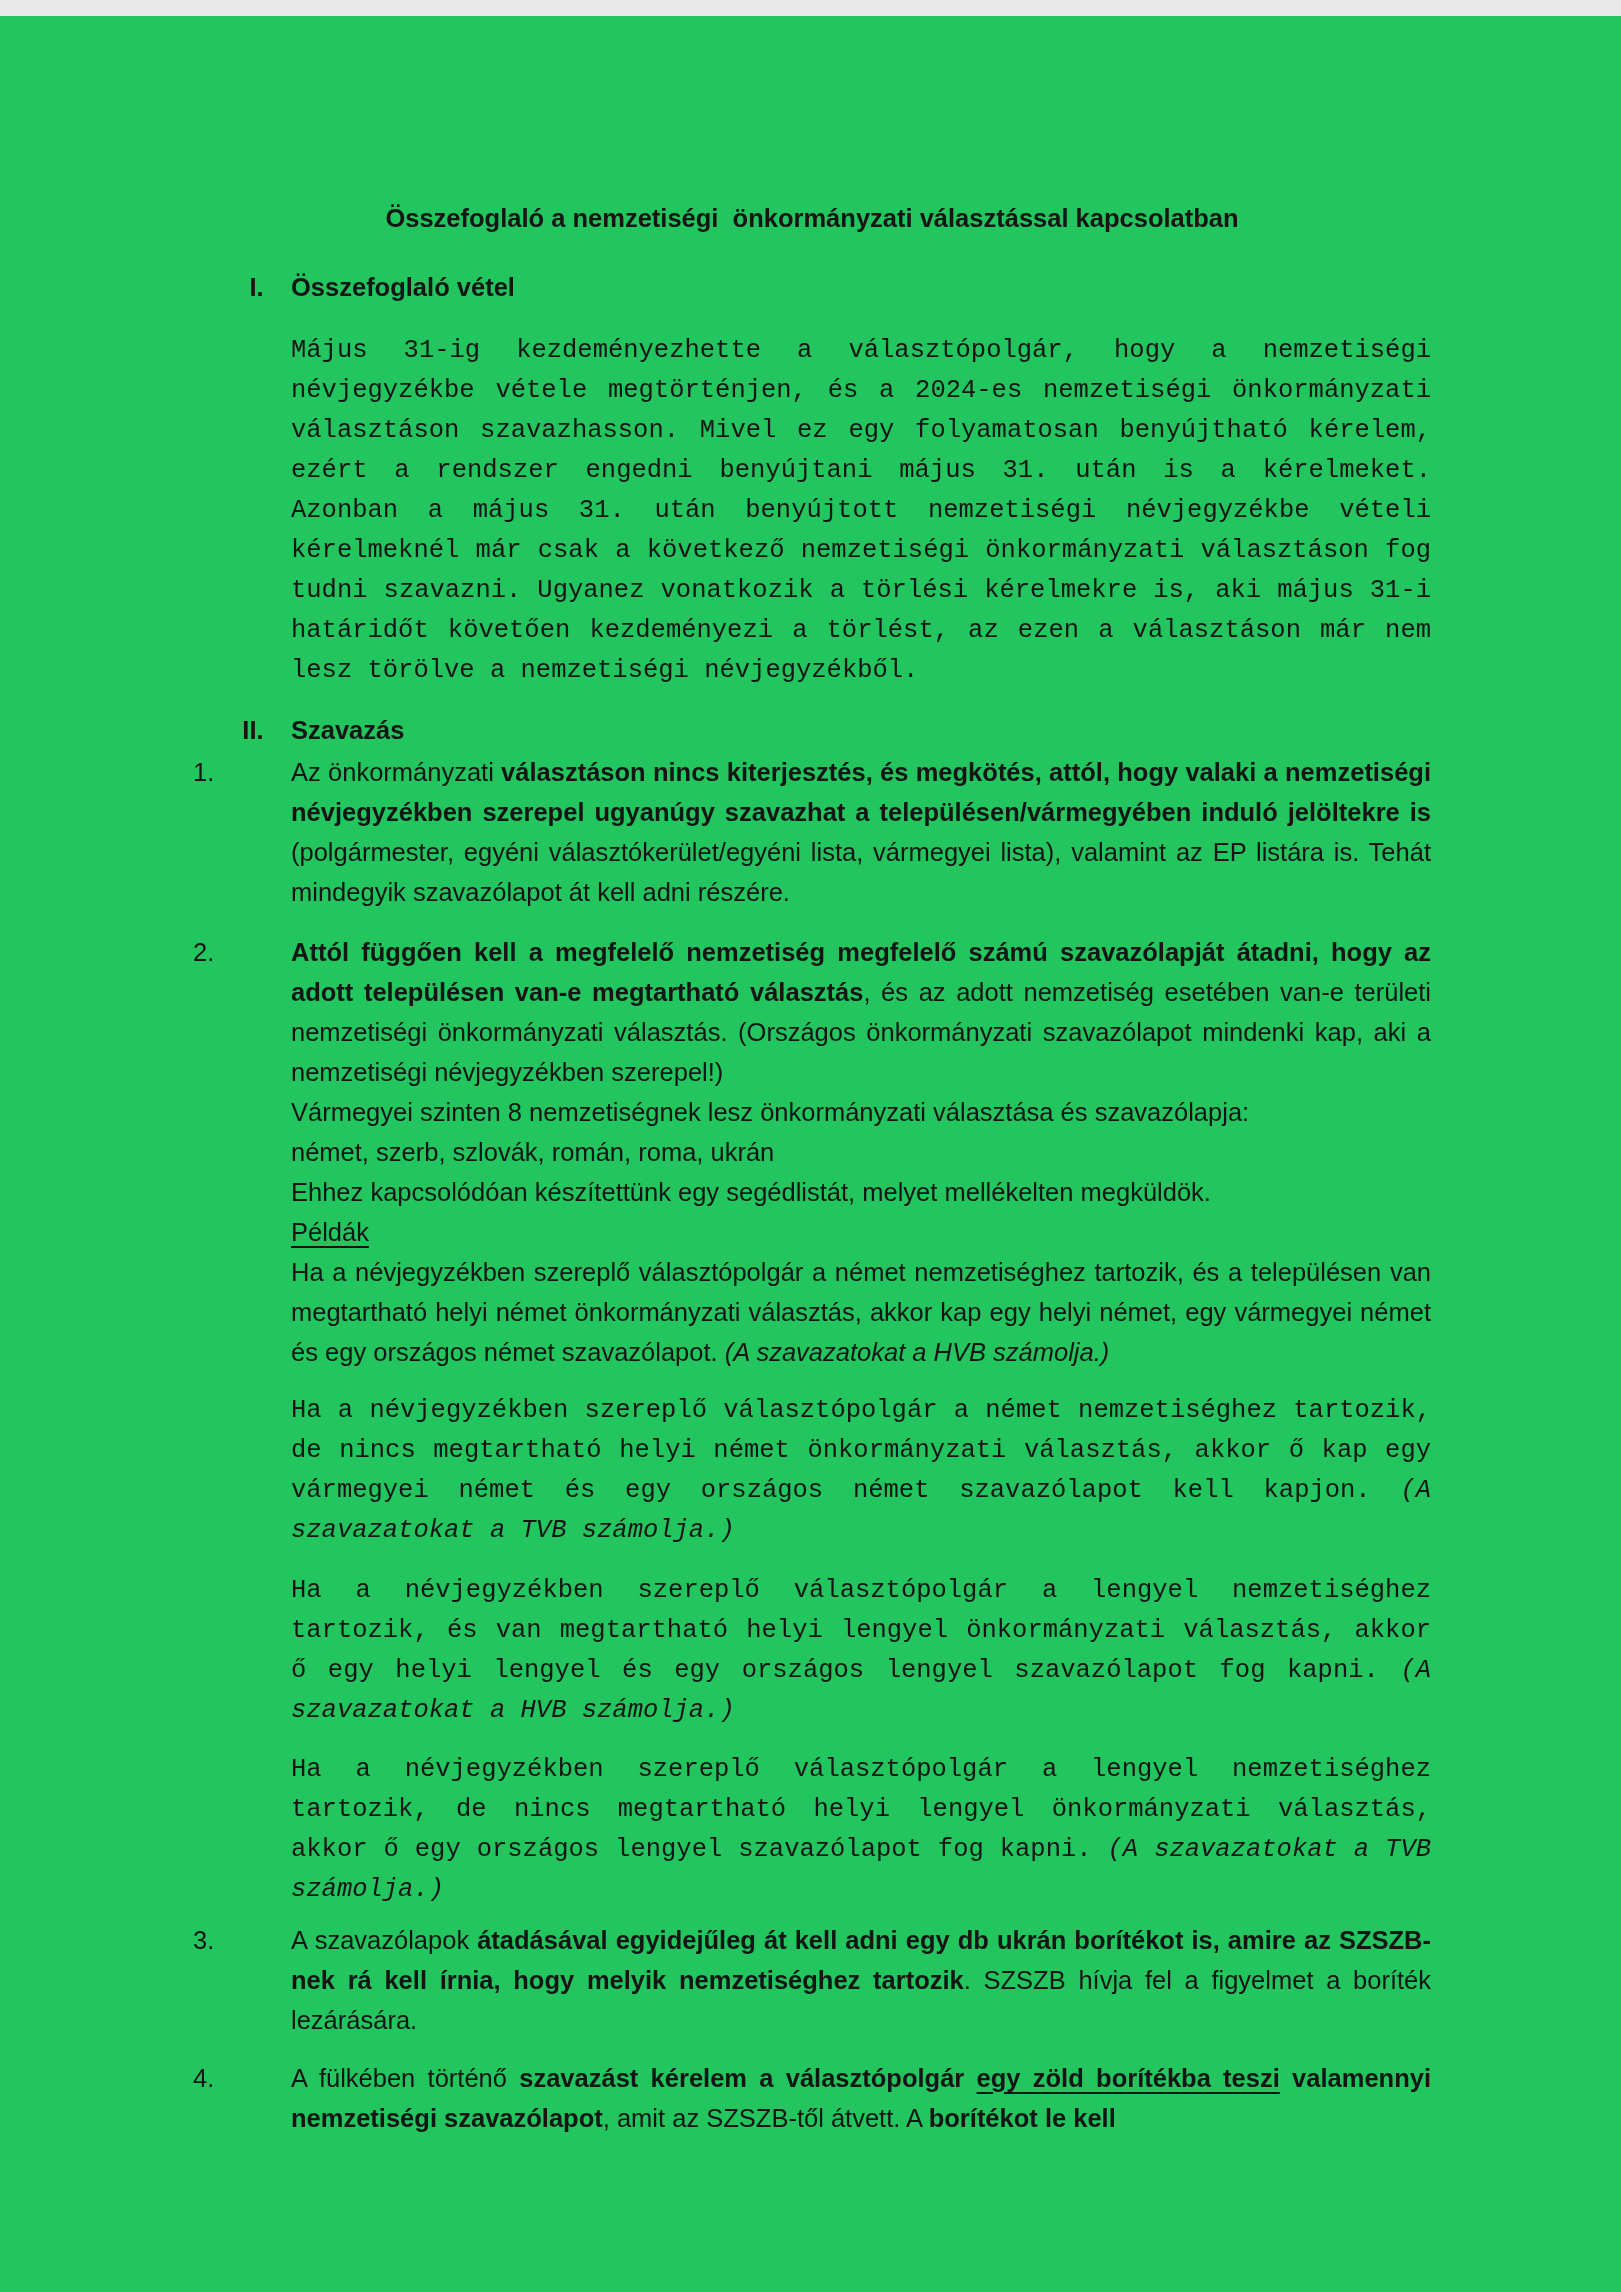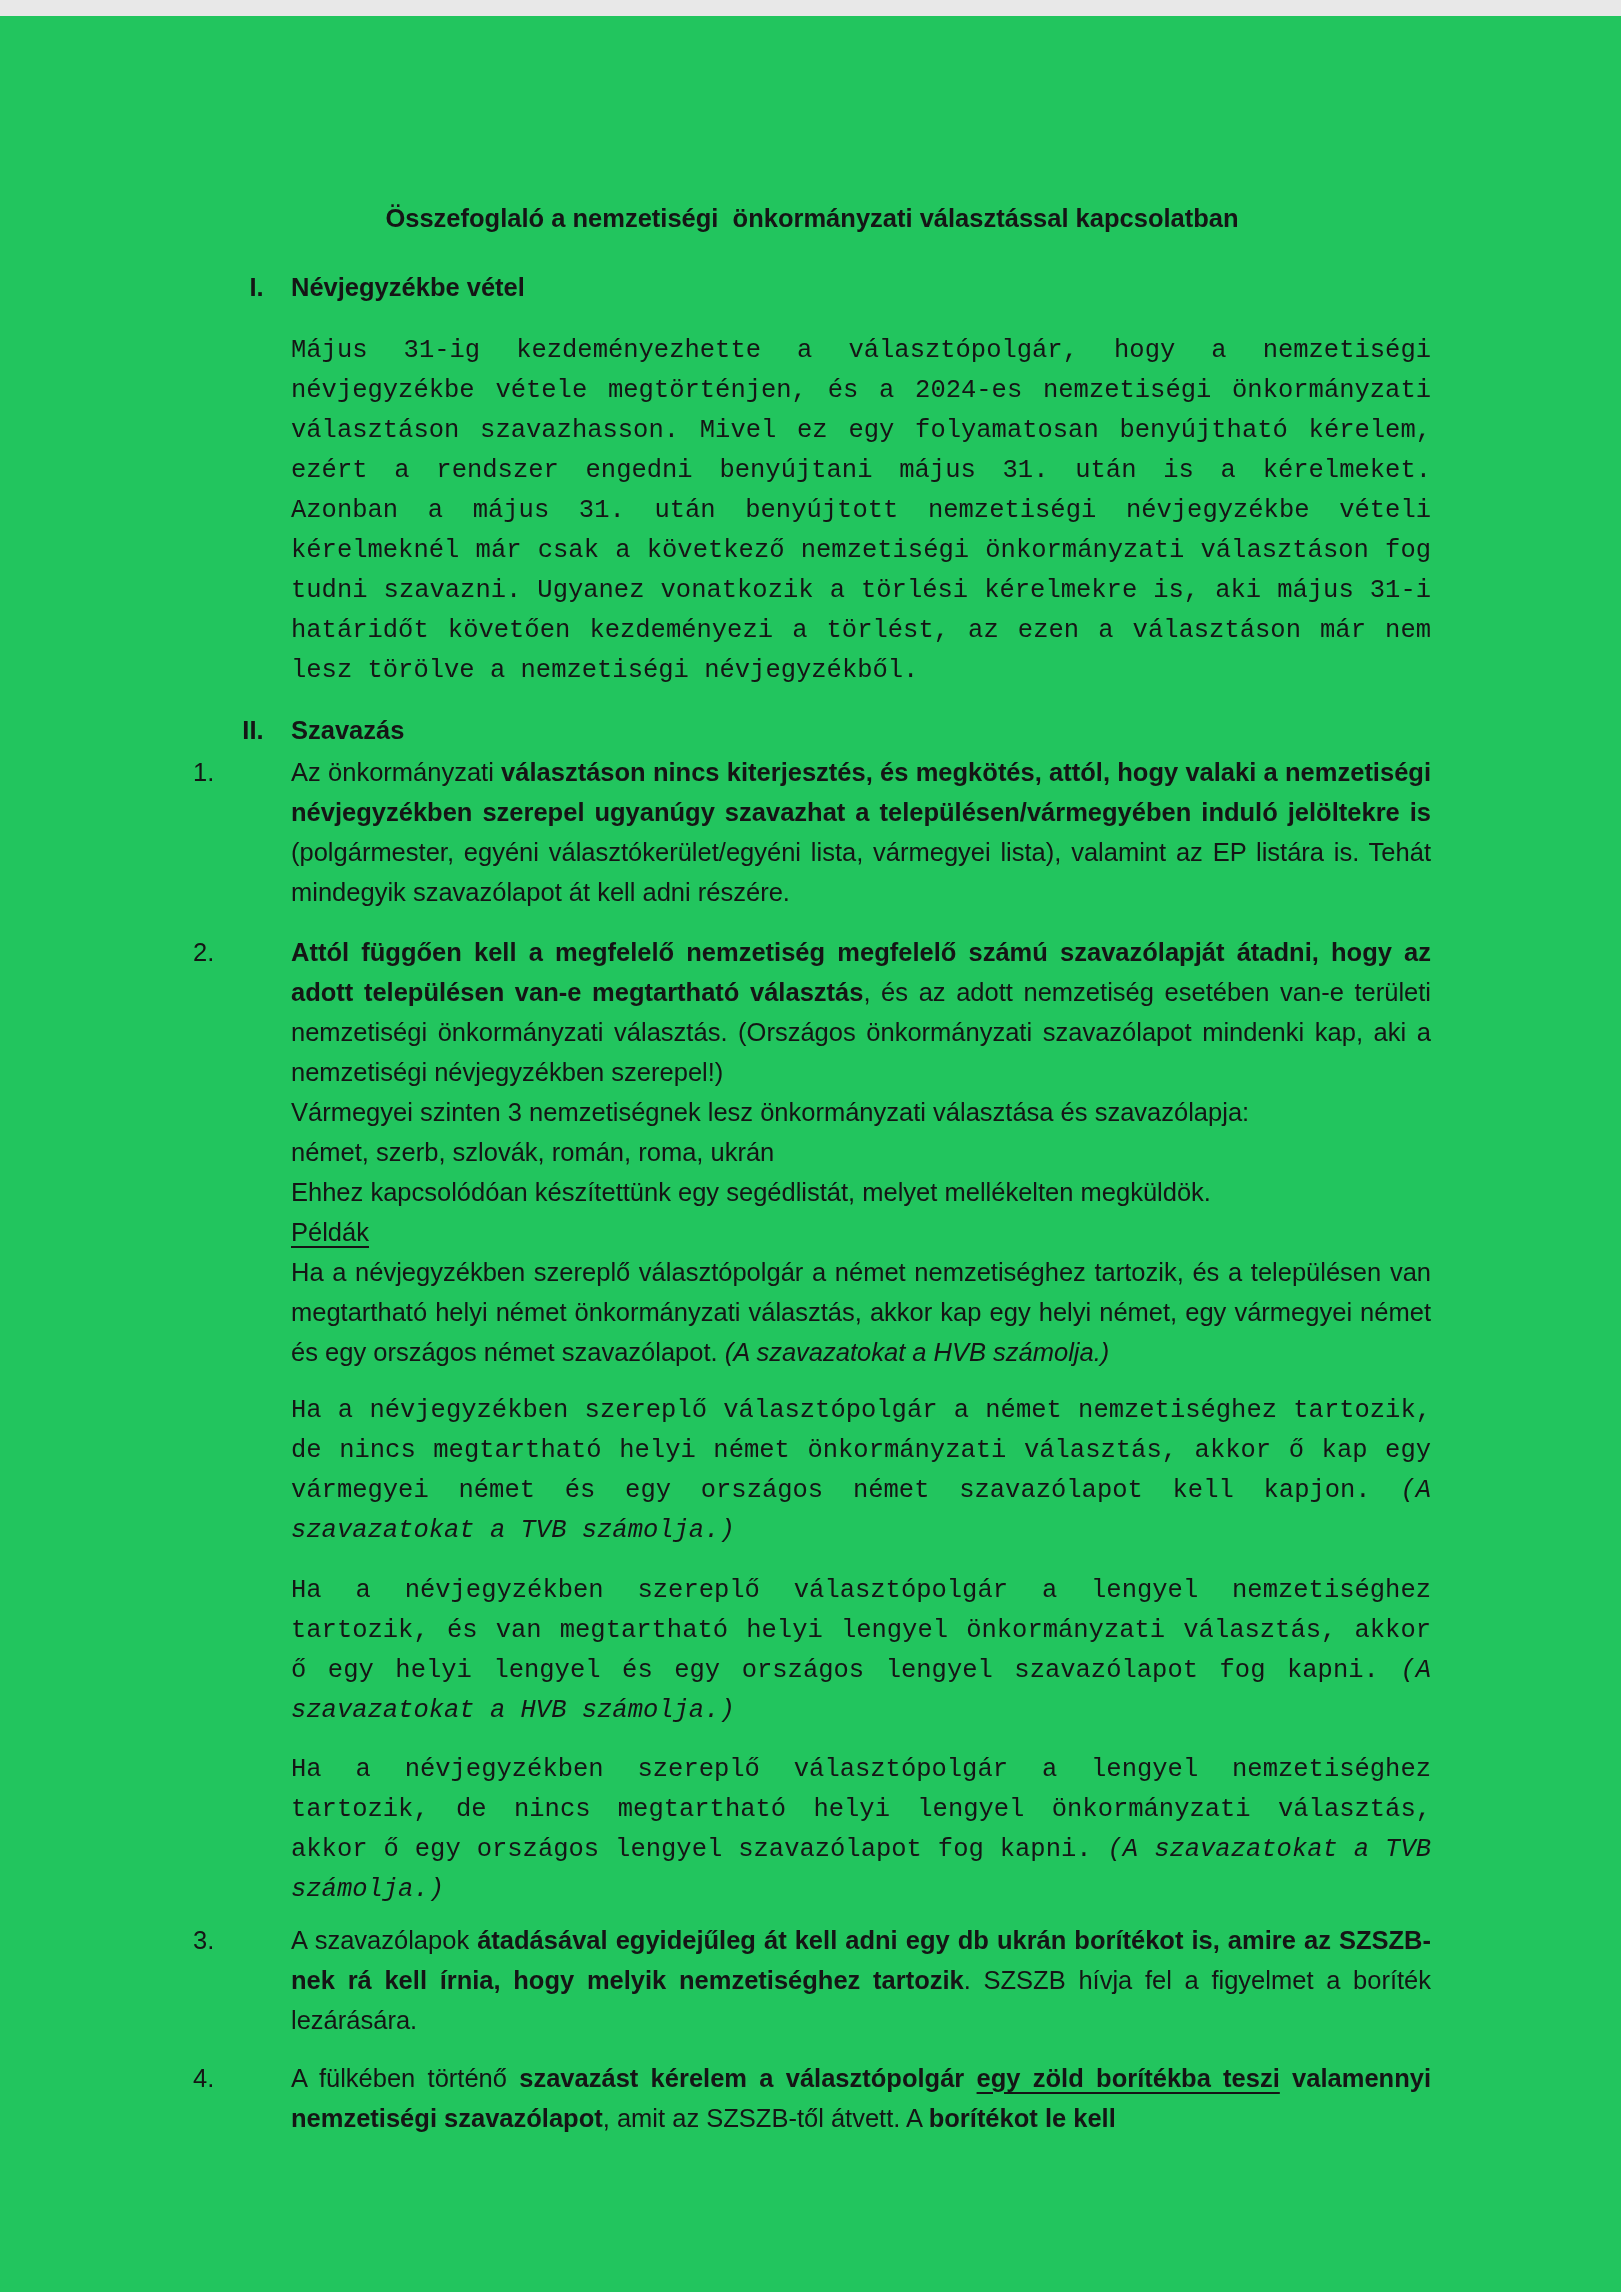--- a/index.html
+++ b/index.html
@@ -55,38 +55,38 @@
   .u { text-decoration: underline; text-underline-offset: 4.9px; }
 </style>
 </head>
 <body>
 
 <div class="page">
   <div class="doc-title">Összefoglaló a nemzetiségi  önkormányzati választással kapcsolatban</div>
   <div id="doc-body">
       <div class="heading">
         <div class="marker">I.</div>
-        <div>Névjegyzékbe vétel</div>
+        <div>Összefoglaló vétel</div>
       </div>
       <div class="para indent"><span class="">Május 31-ig kezdeményezhette a választópolgár, hogy a nemzetiségi névjegyzékbe vétele megtörténjen, és a 2024-es nemzetiségi önkormányzati választáson szavazhasson. Mivel ez egy folyamatosan benyújtható kérelem, ezért a rendszer engedni benyújtani május 31. után is a kérelmeket. Azonban a május 31. után benyújtott nemzetiségi névjegyzékbe vételi kérelmeknél már csak a következő nemzetiségi önkormányzati választáson fog tudni szavazni. Ugyanez vonatkozik a törlési kérelmekre is, aki május 31-i határidőt követően kezdeményezi a törlést, az ezen a választáson már nem lesz törölve a nemzetiségi névjegyzékből.</span></div>
       <div class="heading">
         <div class="marker">II.</div>
         <div>Szavazás</div>
       </div>
       <div class="list-item">
         <div class="marker">1.</div>
         <div class="content">
           <div class="para"><span class="">Az önkormányzati </span><span class="b ">választáson nincs kiterjesztés, és megkötés, attól, hogy valaki a nemzetiségi névjegyzékben szerepel ugyanúgy szavazhat a településen/vármegyében induló jelöltekre is</span><span class=""> (polgármester, egyéni választókerület/egyéni lista, vármegyei lista), valamint az EP listára is. Tehát mindegyik szavazólapot át kell adni részére.</span></div>
         </div>
       </div>
       <div class="list-item">
         <div class="marker">2.</div>
         <div class="content">
           <div class="para"><span class="b ">Attól függően kell a megfelelő nemzetiség megfelelő számú szavazólapját átadni, hogy az adott településen van-e megtartható választás</span><span class="">, és az adott nemzetiség esetében van-e területi nemzetiségi önkormányzati választás. (Országos önkormányzati szavazólapot mindenki kap, aki a nemzetiségi névjegyzékben szerepel!)</span></div>
-          <div class="para"><span class="">Vármegyei szinten 3 nemzetiségnek lesz önkormányzati választása és szavazólapja:</span></div>
+          <div class="para"><span class="">Vármegyei szinten 8 nemzetiségnek lesz önkormányzati választása és szavazólapja:</span></div>
           <div class="para"><span class="">német, szerb, szlovák, román, roma, ukrán</span></div>
           <div class="para"><span class="">Ehhez kapcsolódóan készítettünk egy segédlistát, melyet mellékelten megküldök.</span></div>
           <div class="para"><span class="u">Példák</span></div>
           <div class="para"><span class="">Ha a névjegyzékben szereplő választópolgár a német nemzetiséghez tartozik, és a településen van megtartható helyi német önkormányzati választás, akkor kap egy helyi német, egy vármegyei német és egy országos német szavazólapot. </span><span class="i ">(A szavazatokat a HVB számolja.)</span></div>
         </div>
       </div>
       <div class="para indent"><span class="">Ha a névjegyzékben szereplő választópolgár a német nemzetiséghez tartozik, de nincs megtartható helyi német önkormányzati választás, akkor ő kap egy vármegyei német és egy országos német szavazólapot kell kapjon. </span><span class="i ">(A szavazatokat a TVB számolja.)</span></div>
       <div class="para indent"><span class="">Ha a névjegyzékben szereplő választópolgár a lengyel nemzetiséghez tartozik, és van megtartható helyi lengyel önkormányzati választás, akkor ő egy helyi lengyel és egy országos lengyel szavazólapot fog kapni. </span><span class="i ">(A szavazatokat a HVB számolja.)</span></div>
       <div class="para indent"><span class="">Ha a névjegyzékben szereplő választópolgár a lengyel nemzetiséghez tartozik, de nincs megtartható helyi lengyel önkormányzati választás, akkor ő egy országos lengyel szavazólapot fog kapni. </span><span class="i ">(A szavazatokat a TVB számolja.)</span></div>
       <div class="list-item">

